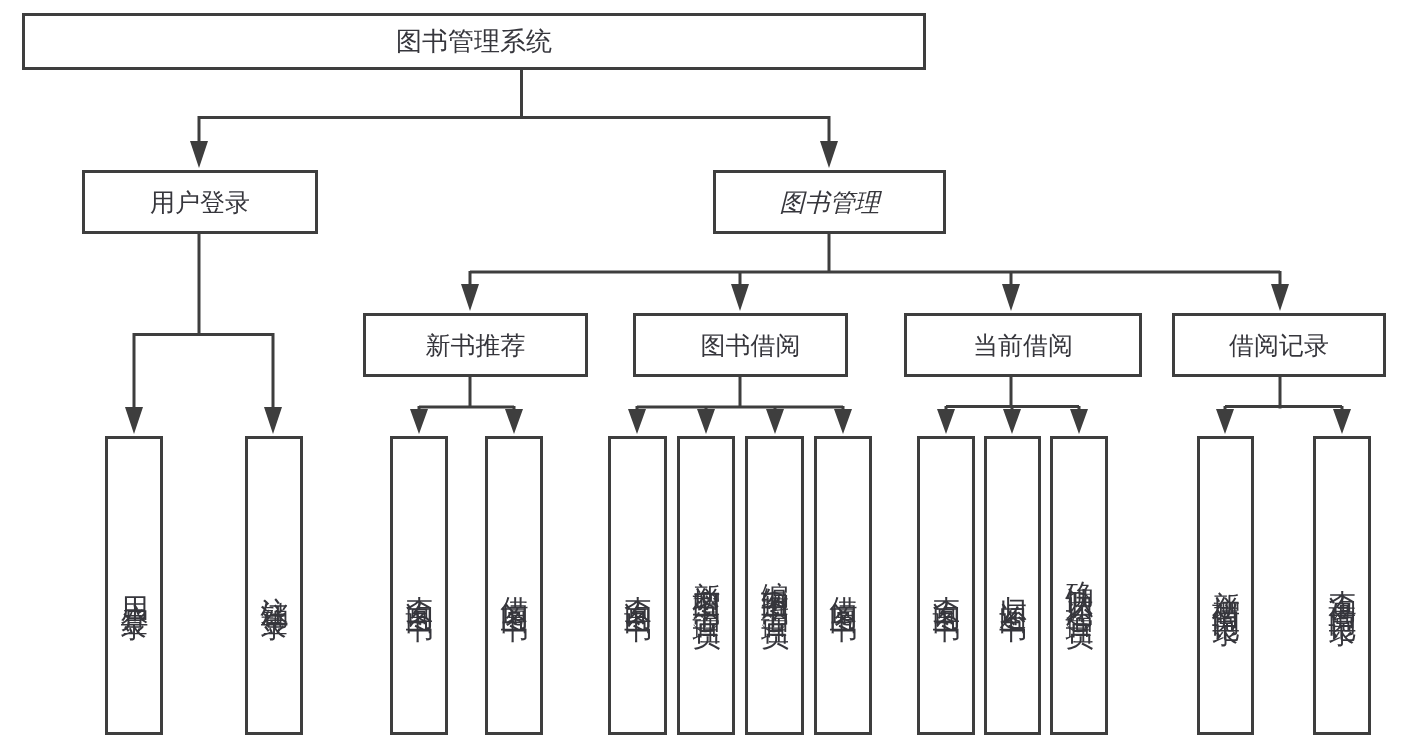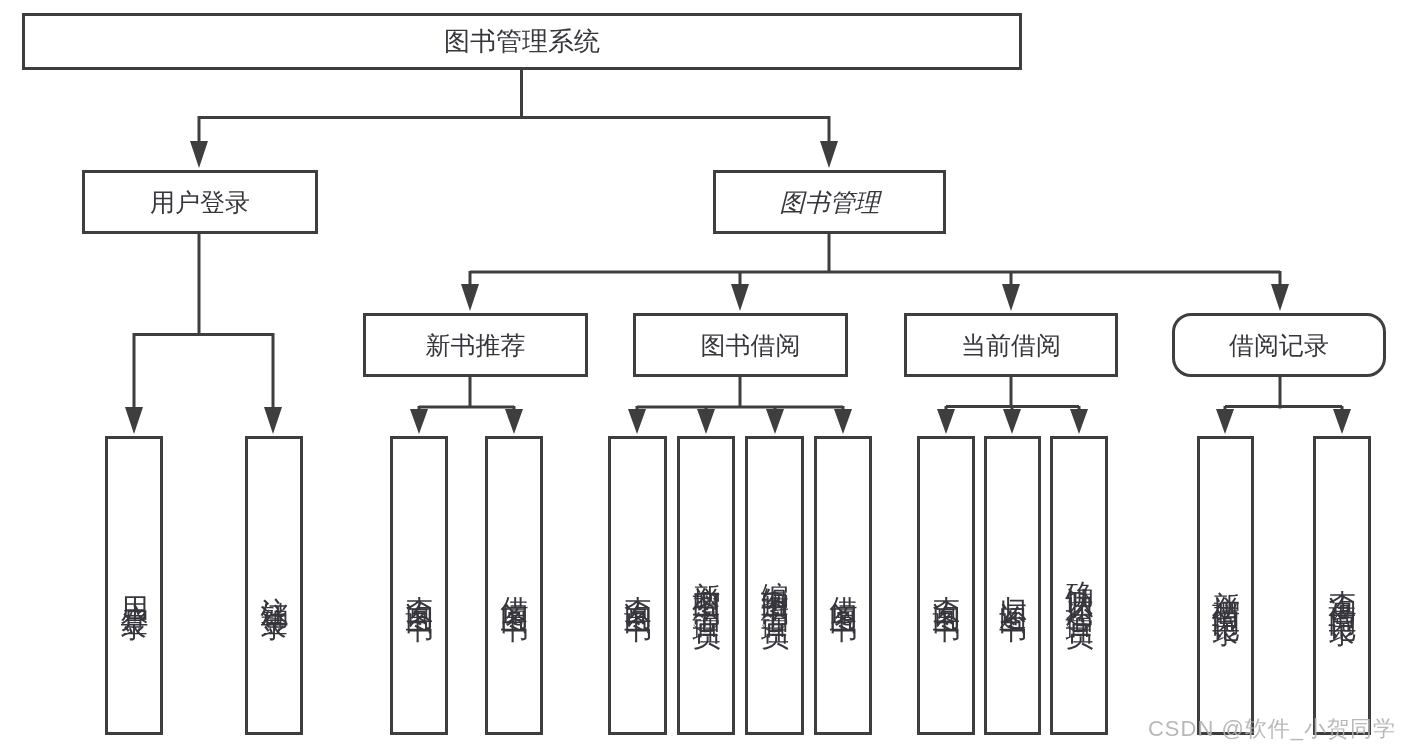--- a/index.html
+++ b/index.html
@@ -94,41 +94,41 @@
       <path d="M937 409 L955 409 L946 434 Z M1003 409 L1021 409 L1012 434 Z
                M1070 409 L1088 409 L1079 434 Z" fill="#3e3e3e"></path>
     </g>
 
     <g>
       <path d="M1280 377 V408.5 M1225 406.5 H1342 M1225 406 V410 M1342 406 V410" stroke="#3e3e3e" stroke-width="3" fill="none"></path>
       <path d="M1216 409 L1234 409 L1225 434 Z M1333 409 L1351 409 L1342 434 Z" fill="#3e3e3e"></path>
     </g>
   </svg>
 
-  <div class="node root" style="left:22px;top:13px;width:1000px;height:57px;justify-content:center;">
+  <div class="node root" style="left:22px;top:13px;width:904px;height:57px;justify-content:center;">
     <span>图书管理系统</span>
   </div>
 
   <div class="node" style="left:82px;top:170px;width:236px;height:64px;">
     <span>用户登录</span>
   </div>
   <div class="node" style="left:713px;top:170px;width:233px;height:64px;font-style:italic;">
     <span>图书管理</span>
   </div>
 
   <div class="node" style="left:363px;top:313px;width:225px;height:64px;">
     <span>新书推荐</span>
   </div>
   <div class="node" style="left:633px;top:313px;width:215px;height:64px;padding-left:20px;">
     <span>图书借阅</span>
   </div>
-  <div class="node" style="left:904px;top:313px;width:214px;height:64px;">
+  <div class="node" style="left:904px;top:313px;width:238px;height:64px;">
     <span>当前借阅</span>
   </div>
-  <div class="node" style="left:1172px;top:313px;width:214px;height:64px;border-radius:19px;">
+  <div class="node" style="left:1172px;top:313px;width:214px;height:64px;">
     <span>借阅记录</span>
   </div>
 
   <div class="leaf" style="left:105px;width:58px;">
     <span class="vtext">用户登录</span>
   </div>
   <div class="leaf" style="left:245px;width:58px;">
     <span class="vtext">注销登录</span>
   </div>
   <div class="leaf" style="left:390px;width:58px;">
@@ -158,15 +158,14 @@
   <div class="leaf" style="left:1050px;width:58px;">
     <span class="vtext">确认归还（管理员）</span>
   </div>
   <div class="leaf" style="left:1197px;width:57px;">
     <span class="vtext">新增借阅记录</span>
   </div>
   <div class="leaf" style="left:1313px;width:58px;">
     <span class="vtext">查询借阅记录</span>
   </div>
 
-  <div class="watermark">CSDN @软件_小贺同学</div>
 
 </div>
 
 </body></html>

